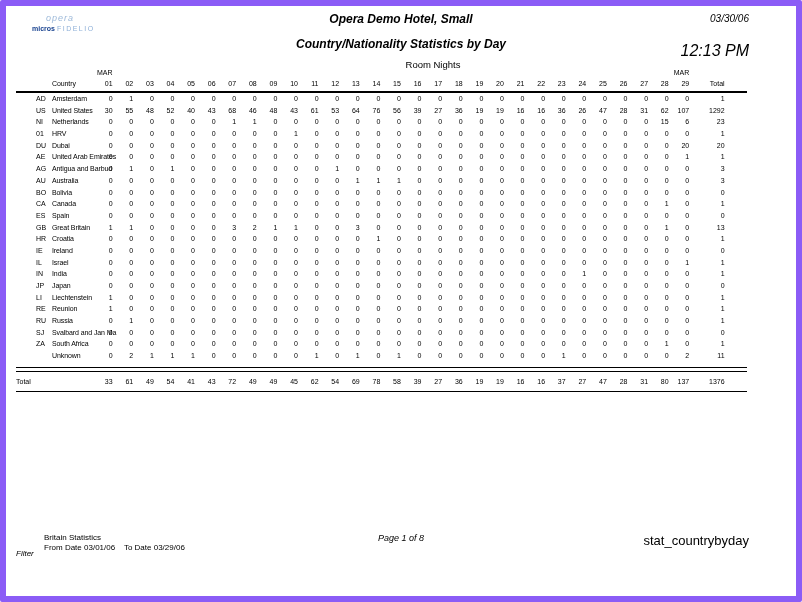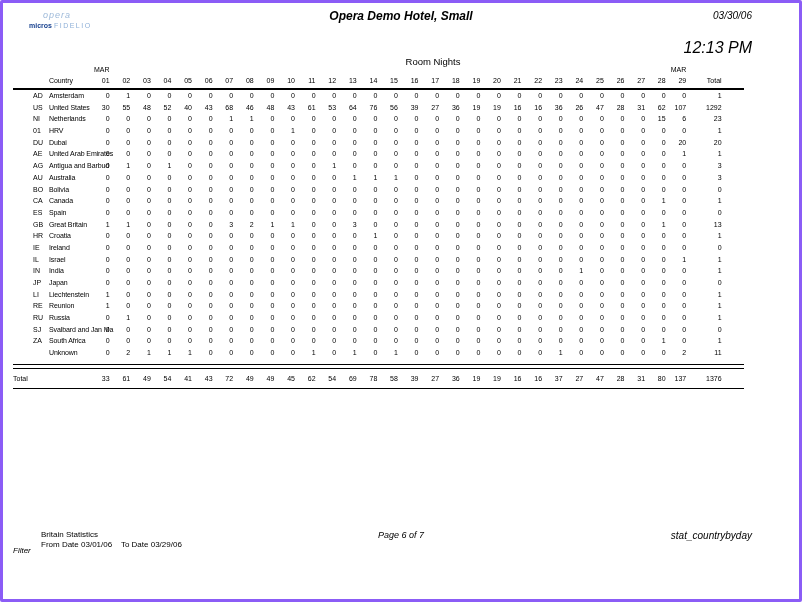--- a/index.html
+++ b/index.html
@@ -1,18 +1,18 @@
 <!DOCTYPE html>
 <html><head>
 <meta charset="utf-8">
 <style>
   html,body{margin:0;padding:0;background:#fff;}
   .page{
     position:relative;width:802px;height:602px;background:#ffffff;
-    border:3px solid #8b5cf6;box-sizing:border-box;border-radius:2px;
+    border:6px solid #8b5cf6;box-sizing:border-box;border-radius:2px;
     font-family:"Liberation Sans","DejaVu Sans",sans-serif;color:#000;overflow:hidden;
   }
   
   .logo{position:absolute;left:26px;top:8px;line-height:1;}
   .logo-opera{font-size:9px;font-style:italic;color:#9db9d9;margin-left:14px;letter-spacing:1px;}
   .logo-micros{font-size:7px;margin-top:2px;}
   .logo-micros .mi{color:#17418f;font-weight:bold;}
   .logo-micros .fid{color:#8fb0d8;letter-spacing:1.5px;}
   .hotel-title{position:absolute;top:6px;left:0;width:100%;text-align:center;
     font-size:12px;font-weight:bold;font-style:italic;}
@@ -33,37 +33,38 @@
   .head-rule{height:0;border-top:2px solid #000;margin-top:1px;}
   .dbl-rule{height:3px;border-top:1px solid #000;border-bottom:1px solid #000;margin-top:5px;}
   .totals-row{margin-top:4px;}
   .total-label{text-align:left;}
   .btm-rule{height:0;border-top:1px solid #000;margin-top:3px;}
   
   .footer{position:absolute;left:0;top:527px;width:100%;font-size:8px;}
   .filter-label{position:absolute;left:10px;top:0;font-style:italic;margin-top:16px;}
   .filter-block{position:absolute;left:38px;top:0;line-height:10px;}
   .page-info{position:absolute;left:0;top:0;width:100%;text-align:center;font-size:9px;font-style:italic;}
-  .report-id{position:absolute;right:47px;top:0;font-size:10px;font-style:italic;text-align:right;}
+  .report-id{position:absolute;right:47px;top:0;font-size:13px;text-align:right;}
 </style>
 </head>
 <body>
 
 <div class="page">
 
   <div class="logo">
     <div class="logo-opera">opera</div>
     <div class="logo-micros">
       <span class="mi">micros</span>
       <span class="fid">FIDELIO</span>
     </div>
   </div>
 
   <div class="hotel-title">Opera Demo Hotel, Small</div>
   <div class="report-date">03/30/06</div>
+  <div class="report-title">Country/Nationality Statistics by Day</div>
   <div class="report-time">12:13 PM</div>
   <div class="subtitle">Room Nights</div>
 
   <div class="tbl">
     <div class="row month-row">
         <div class="c"></div>
         <div class="c"></div>
         <div class="c name"></div>
         <div class="c num">MAR</div>
         <div class="c num"></div>
@@ -978,17 +979,17 @@
 
   <div class="footer">
     <div class="filter-label">Filter</div>
     <div class="filter-block">
       <div>Britain Statistics</div>
       <div>
         <span>From Date 03/01/06</span>&nbsp;&nbsp;&nbsp;
         <span>To Date 03/29/06</span>
       </div>
     </div>
-    <div class="page-info">Page 6 of 7</div>
+    <div class="page-info">Page 1 of 8</div>
     <div class="report-id">stat_countrybyday</div>
   </div>
 
 </div>
 
 </body></html>

